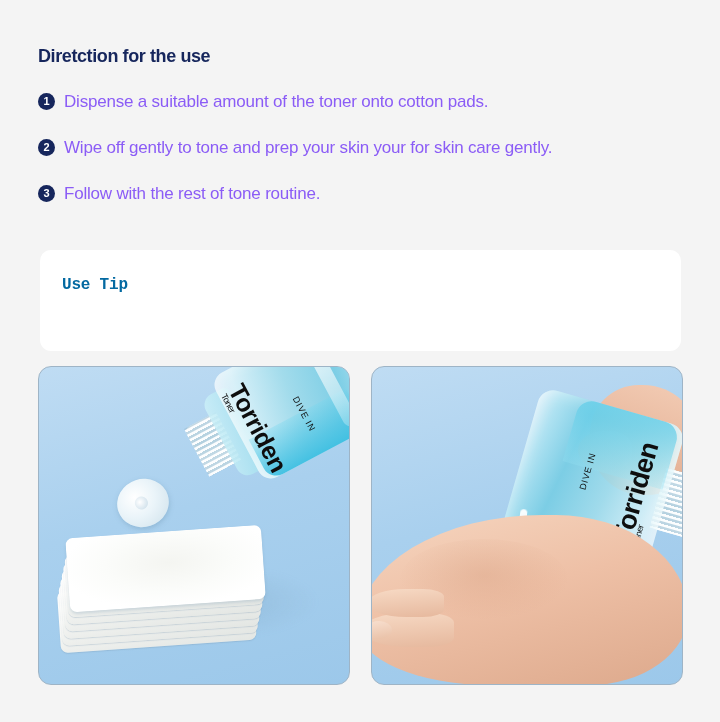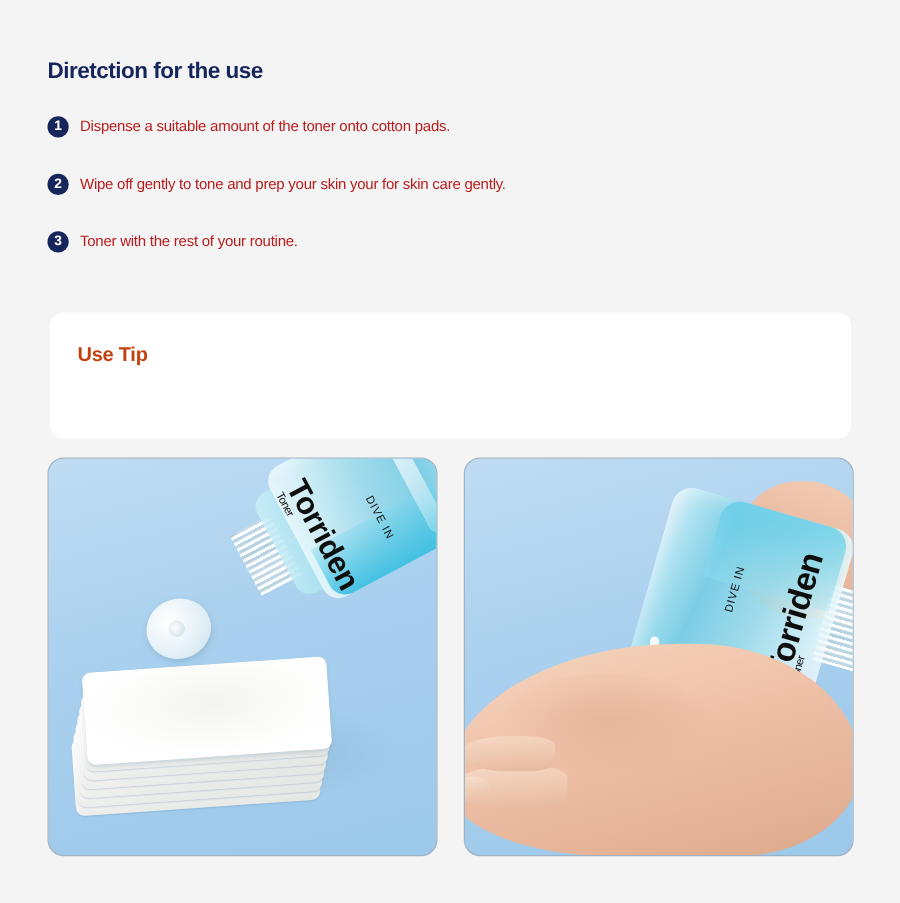--- a/index.html
+++ b/index.html
@@ -54,44 +54,45 @@
     background: #16265c;
     color: #ffffff;
     font-size: 11px;
     font-weight: bold;
     line-height: 17px;
     text-align: center;
     margin-top: 3px;
     user-select: none;
   }
   .step-text {
-    font-size: 12px;
+    font-size: 17px;
     line-height: 23px;
-    color: #b91c1c;
+    color: #8b5cf6;
     letter-spacing: -0.2px;
   }
 
   
   .tip-card {
     position: absolute;
     left: 40px;
     top: 250px;
     width: 641px;
     height: 101px;
     background: #ffffff;
     border-radius: 11px;
     box-sizing: border-box;
     padding: 26px 22px 0 22px;
   }
   .tip-title {
     font-size: 16px;
     font-weight: bold;
-    color: #c2410c;
+    color: #0369a1;
     letter-spacing: -0.2px;
     margin: 0 0 7px 0;
+    font-family: Liberation Mono, monospace;
   }
   .tip-body {
     font-size: 14px;
     line-height: 19px;
     color: #1b2f63;
     letter-spacing: -0.2px;
   }
 
   
   .photos {
@@ -385,21 +386,21 @@
       <span class="step-text">Dispense a suitable amount of the toner onto cotton pads.</span>
     </div>
 
     <div class="step">
       <span class="step-marker">2</span>
       <span class="step-text">Wipe off gently to tone and prep your skin your for skin care gently.</span>
     </div>
 
     <div class="step">
       <span class="step-marker">3</span>
-      <span class="step-text">Toner with the rest of your routine.</span>
+      <span class="step-text">Follow with the rest of tone routine.</span>
     </div>
 
   </div>
 
   <div class="tip-card">
     <div class="tip-title">Use Tip</div>
   </div>
 
   <div class="photos">
 

